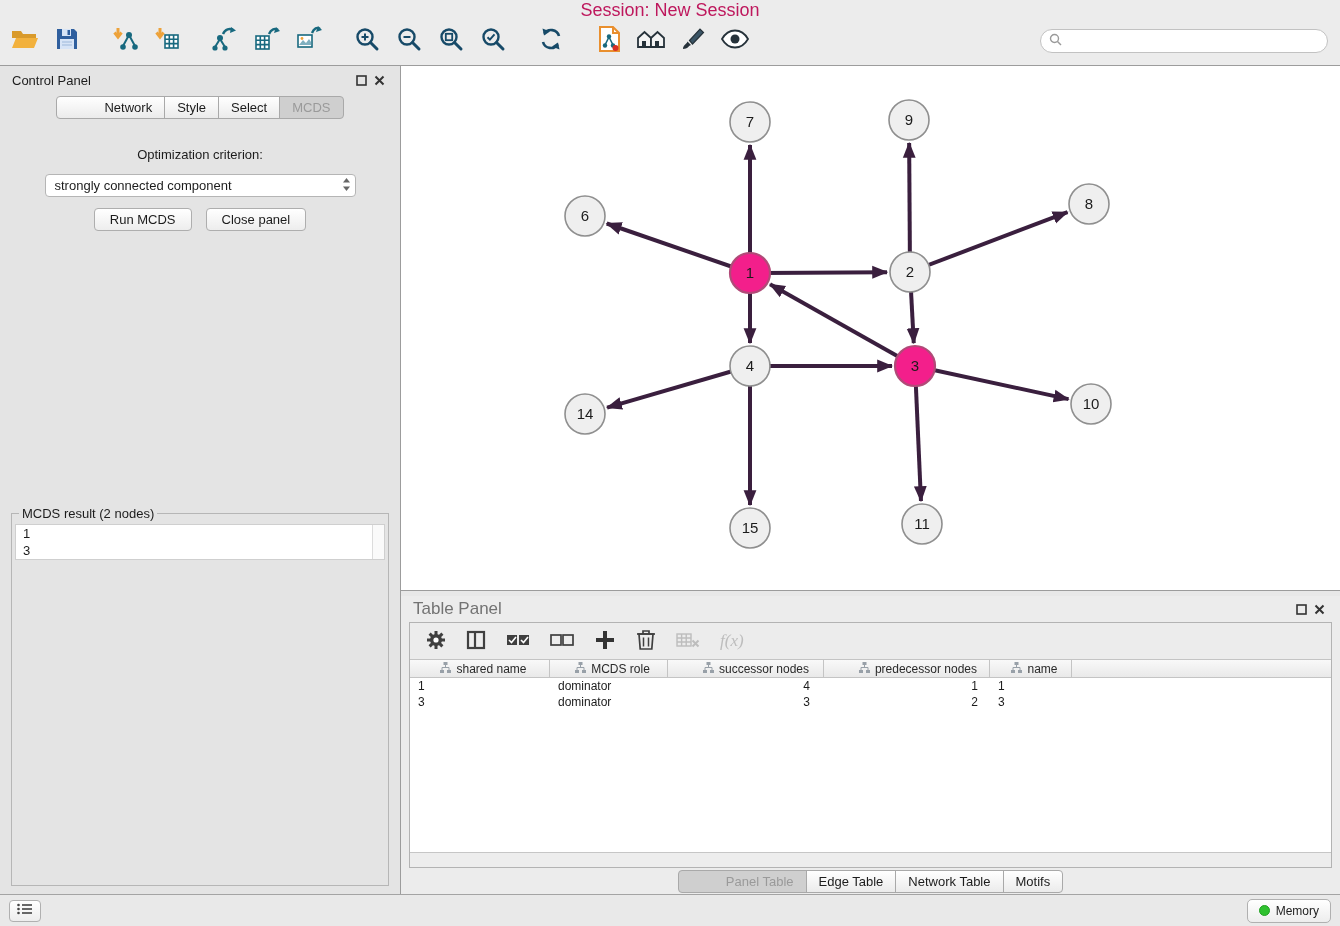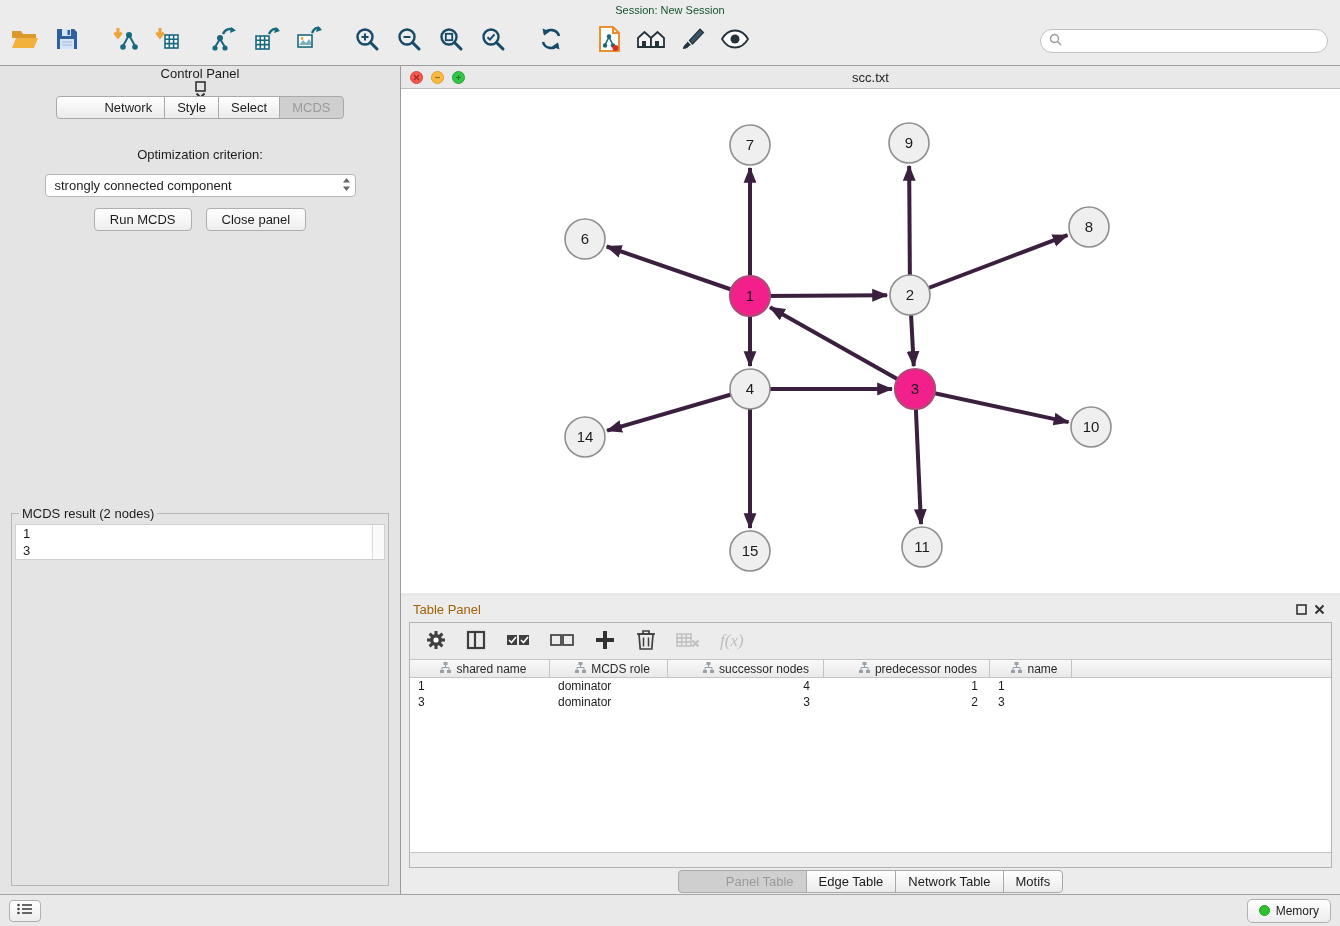--- a/index.html
+++ b/index.html
@@ -1,35 +1,35 @@
 <!DOCTYPE html>
 <html><head>
 <meta charset="utf-8">
 <style>
   * { box-sizing: border-box; margin: 0; padding: 0; }
   html,body { width:1340px; height:926px; }
   body { font-family:"Liberation Sans", sans-serif; background:#ececec; overflow:hidden; }
   .app { width:1340px; height:926px; display:flex; flex-direction:column; position:relative; }
 
   
-  .titlebar { height:20px; line-height:20px; text-align:center; font-size:11px; color:#14532d; flex:0 0 auto; }
+  .titlebar { height:20px; line-height:20px; text-align:center; font-size:18px; color:#be185d; flex:0 0 auto; }
 
   
   .toolbar { height:46px; flex:0 0 auto; border-bottom:1px solid #9c9c9c; display:flex; align-items:center; padding:0 12px 4px 4px; }
   .tb-group { display:flex; align-items:center; margin-right:16px; }
   .tb-btn { width:42px; height:38px; display:flex; align-items:center; justify-content:center; background:transparent; border:none; cursor:default; }
   .search-wrap { margin-left:auto; width:288px; height:24px; background:#fff; border:1px solid #c2c2c2; border-radius:12px; display:flex; align-items:center; padding:0 8px; }
   .search-wrap input { border:none; outline:none; flex:1; font-size:12px; font-family:"Liberation Sans",sans-serif; margin-left:5px; background:transparent; }
 
   
   .main { flex:1; display:flex; min-height:0; }
 
   
   .control-panel { width:401px; flex:0 0 auto; border-right:1px solid #9c9c9c; background:#e4e4e4; display:flex; flex-direction:column; }
-  .panel-header { height:28px; display:flex; align-items:center; padding:0 12px; font-size:13px; color:#1c1c1c;flex-direction:column; }
+  .panel-header { height:28px; display:flex; align-items:center; padding:0 12px; font-size:13px; color:#1c1c1c; }
   .panel-header .ph-title { flex:1; }
   .ph-btn { width:18px; height:18px; display:flex; align-items:center; justify-content:center; background:transparent; border:none; }
   .tabs-row { display:flex; justify-content:center; padding:2px 0 6px 0; }
   .tab { border:1px solid #a9a9a9; background:linear-gradient(#ffffff,#ebebeb); padding:3px 12px; font-size:13px; color:#1c1c1c; margin-left:-1px; white-space:nowrap; }
   .tab:first-child { border-radius:4px 0 0 4px; margin-left:0;padding-left:47px; }
   .tab:last-child { border-radius:0 4px 4px 0; }
   .tab.active { background:#cfcfcf; color:#9a9a9a; }
   .cp-content { flex:1; display:flex; flex-direction:column; align-items:center; padding-top:22px; min-height:0; }
   .opt-label { font-size:13px; color:#1c1c1c; margin-bottom:12px; }
   .criterion-select { width:311px; height:23px; background:#fff; border:1px solid #b5b5b5; border-radius:4px; display:flex; align-items:center; padding:0 4px 0 9px; font-size:13px; color:#1c1c1c; }
@@ -55,21 +55,21 @@
   .tl-yellow { background:#fcbb40; border:1px solid #dd9c2e; }
   .tl-green { background:#35c649; border:1px solid #24a334; }
   .nw-title { position:absolute; left:0; right:0; text-align:center; font-size:13px; color:#222; pointer-events:none; }
   .nw-canvas { flex:1; position:relative; background:#fff; }
 
   
   .h-splitter { height:5px; flex:0 0 auto; background:#e8e8e8; }
 
   
   .table-panel { flex:1; display:flex; flex-direction:column; background:#ececec; min-height:0; }
-  .tp-header { height:26px; flex:0 0 auto; display:flex; align-items:center; padding:0 12px; font-size:13px; color:#a16207; }
+  .tp-header { height:26px; flex:0 0 auto; display:flex; align-items:center; padding:0 12px; font-size:17px; color:#737373; }
   .tp-header .ph-title { flex:1; }
   .tp-body { flex:1; margin:0 8px; border:1px solid #b3b3b3; background:#fff; display:flex; flex-direction:column; min-height:0; }
   .tp-toolbar { height:36px; flex:0 0 auto; background:#ececec; display:flex; align-items:center; gap:20px; padding-left:16px; }
   .tpt-btn { background:transparent; border:none; display:flex; align-items:center; justify-content:center; height:30px; }
   .fx-label { font-family:"Liberation Serif", serif; font-style:italic; font-size:17px; color:#bdbdbd; }
   .tp-thead { display:flex; height:19px; flex:0 0 auto; background:linear-gradient(#f9f9f9,#e9e9e9); border-top:1px solid #c4c4c4; border-bottom:1px solid #c4c4c4; }
   .th-cell { display:flex; align-items:center; justify-content:center; gap:5px; border-right:1px solid #c4c4c4; font-size:12px; color:#2a2a2a; }
   .tp-row { display:flex; height:16px; flex:0 0 auto; font-size:12px; color:#1c1c1c; background:#fff; }
   .td { display:flex; align-items:center; }
   .c0 { width:140px; padding-left:8px; }
@@ -349,40 +349,20 @@
             <div class="result-line">3</div>
             <div class="result-scrollbar"></div>
           </div>
         </fieldset>
       </div>
     </div>
 
     <div class="right">
 
       <div class="network-window">
-        <div class="nw-titlebar">
-          <div class="traffic">
-            <span class="tl tl-red">
-              <svg width="7" height="7" viewBox="0 0 7 7">
-                  <path d="M1 1l5 5M6 1L1 6" stroke="rgba(80,0,0,0.55)" stroke-width="1.2"></path>
-                </svg>
-            </span>
-            <span class="tl tl-yellow">
-              <svg width="7" height="7" viewBox="0 0 7 7">
-                  <path d="M1 3.5h5" stroke="rgba(90,60,0,0.55)" stroke-width="1.4"></path>
-                </svg>
-            </span>
-            <span class="tl tl-green">
-              <svg width="7" height="7" viewBox="0 0 7 7">
-                  <path d="M3.5 1v5M1 3.5h5" stroke="rgba(0,80,0,0.55)" stroke-width="1.2"></path>
-                </svg>
-            </span>
-          </div>
-          <div class="nw-title">scc.txt</div>
-        </div>
         <div class="nw-canvas">
           <svg id="graph" width="938" height="500" viewBox="0 0 938 500">
             <defs>
               <marker id="arrow" viewBox="0 0 4 4" markerWidth="4" markerHeight="4" refX="3.7" refY="2" orient="auto" markerUnits="strokeWidth">
                 <path d="M0 0.4 L4 2 L0 3.6 z" fill="#3a1f3e"></path>
               </marker>
             </defs>
           <line x1="349" y1="207" x2="349" y2="79" stroke="#3a1f3e" stroke-width="4" marker-end="url(#arrow)"></line>
               <line x1="349" y1="207" x2="205.73937472576472" y2="157.5099658143551" stroke="#3a1f3e" stroke-width="4" marker-end="url(#arrow)"></line>
               <line x1="349" y1="207" x2="486.00044920558975" y2="206.14374719246507" stroke="#3a1f3e" stroke-width="4" marker-end="url(#arrow)"></line>

